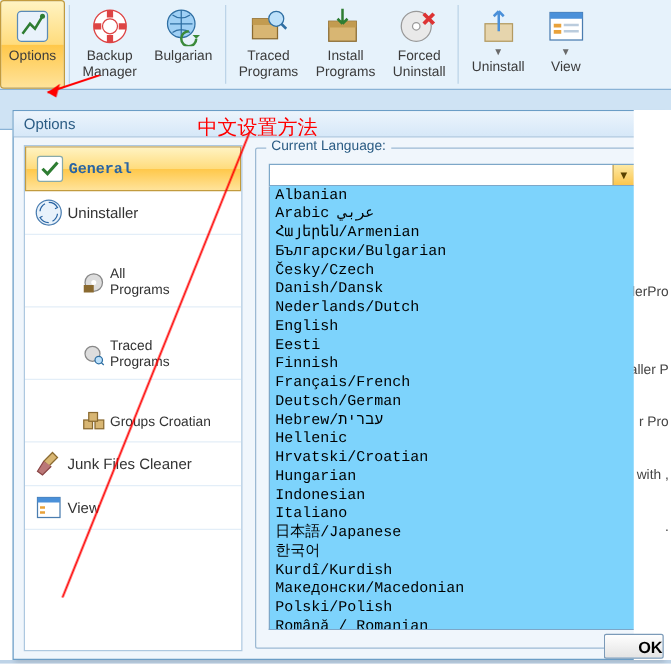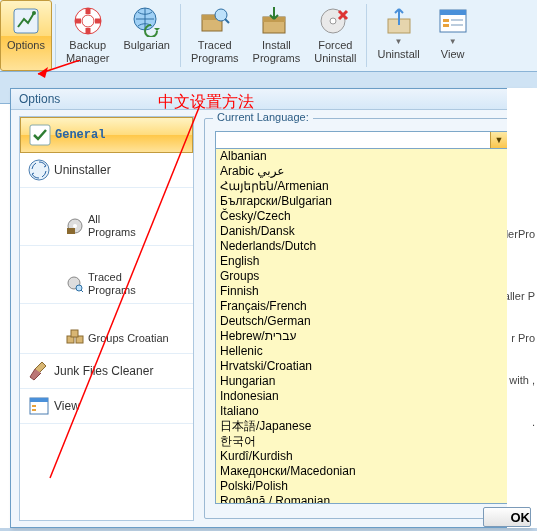--- a/index.html
+++ b/index.html
@@ -137,23 +137,23 @@
     position:relative;
   }
   .dd-arrow {
     position:absolute; right:0; top:0; width:17px; height:16px;
     background: linear-gradient(#fde9a4,#fcc64e);
     border-left:1px solid #c29b3e;
     display:flex; align-items:center; justify-content:center;
     font-size:9px; color:#5a4200;
   }
   .dd-list {
-    flex:1; border:1px solid #7da7c8; border-top:none; background:#fef9c3;
+    flex:1; border:1px solid #7da7c8; border-top:none; background:#7dd3fc;
     overflow-y:auto; overflow-x:hidden;
-    font-family: Liberation Sans, sans-serif;
+    font-family: Liberation Mono, monospace;
   }
   .dd-opt {
     padding: 0 4px; line-height: 15px; font-size:12px; white-space:nowrap;
     color:#000;
   }
   
   .anno-text {
     position:absolute; color:#ff0000; font-size:16px;
     font-family: "SimSun","Microsoft YaHei",sans-serif;
     pointer-events:none;
@@ -386,21 +386,21 @@
           </div>
           <div class="dd-list" id="dd-list">
               <div class="dd-opt">Albanian</div>
               <div class="dd-opt">Arabic عربي</div>
               <div class="dd-opt">Հայերեն/Armenian</div>
               <div class="dd-opt">Български/Bulgarian</div>
               <div class="dd-opt">Česky/Czech</div>
               <div class="dd-opt">Danish/Dansk</div>
               <div class="dd-opt">Nederlands/Dutch</div>
               <div class="dd-opt">English</div>
-              <div class="dd-opt">Groups</div>
+              <div class="dd-opt">Eesti</div>
               <div class="dd-opt">Finnish</div>
               <div class="dd-opt">Français/French</div>
               <div class="dd-opt">Deutsch/German</div>
               <div class="dd-opt">Hebrew/עברית</div>
               <div class="dd-opt">Hellenic</div>
               <div class="dd-opt">Hrvatski/Croatian</div>
               <div class="dd-opt">Hungarian</div>
               <div class="dd-opt">Indonesian</div>
               <div class="dd-opt">Italiano</div>
               <div class="dd-opt">日本語/Japanese</div>

